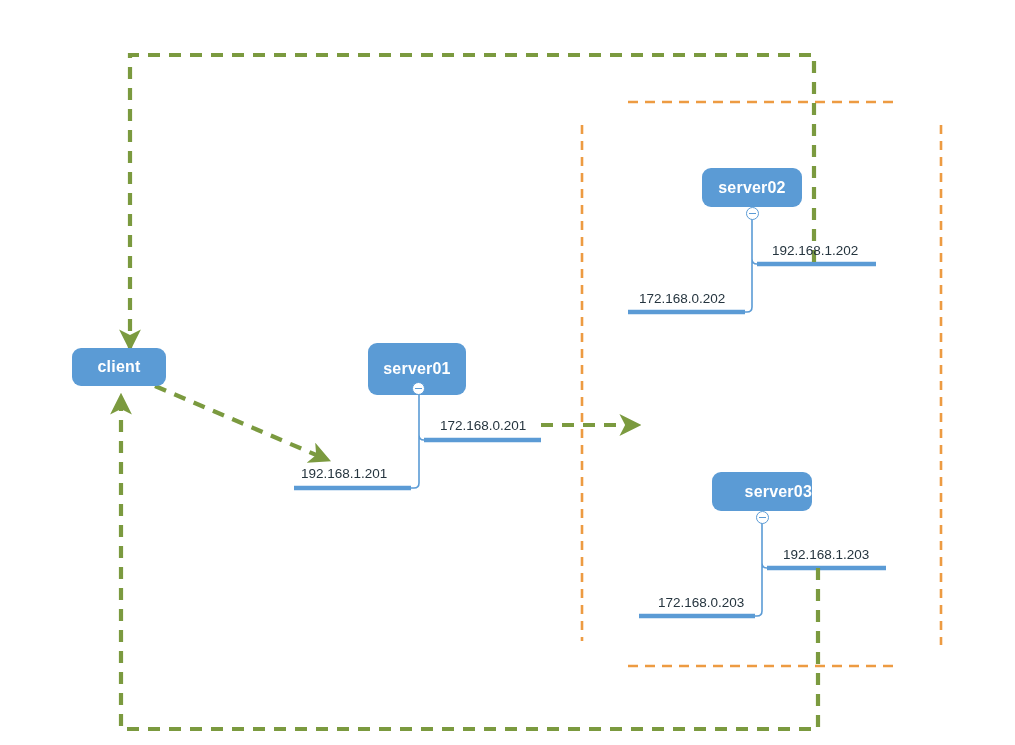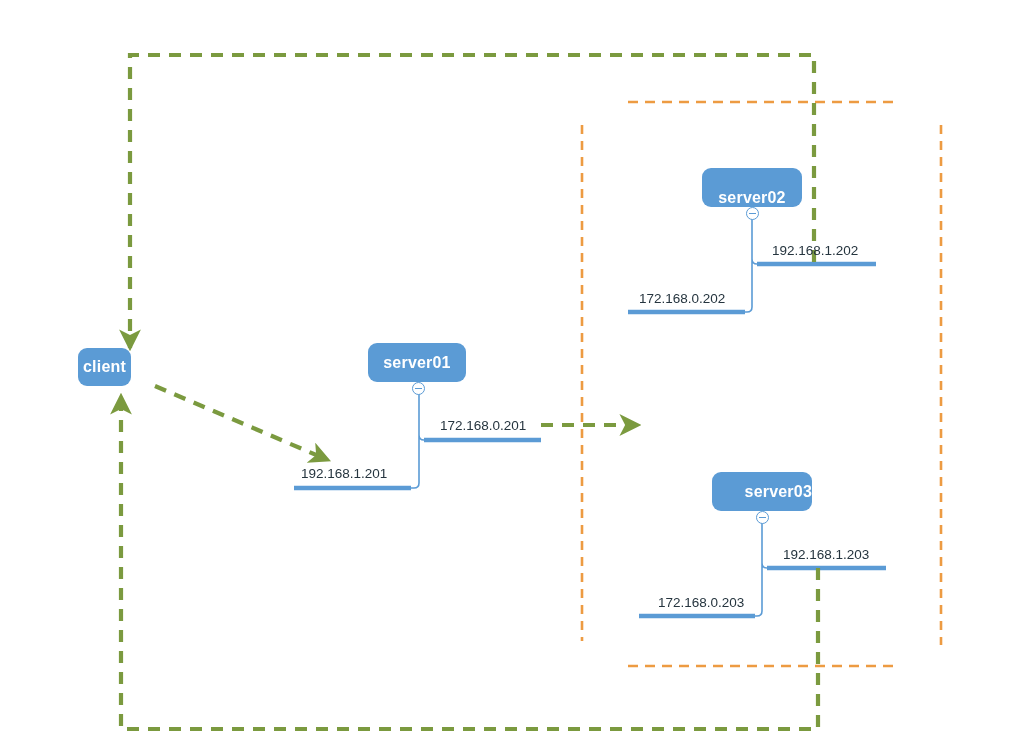--- a/index.html
+++ b/index.html
@@ -100,27 +100,27 @@
     </g>
 
     <g fill="none" stroke="#7B9A3F" stroke-width="4.2" stroke-dasharray="12 9">
       <polyline points="814,262 814,55 130,55 130,348" marker-end="url(#greenArrow)"></polyline>
       <line x1="155" y1="386" x2="328" y2="460" marker-end="url(#greenArrow)"></line>
       <line x1="541" y1="425" x2="638" y2="425" marker-end="url(#greenArrow)"></line>
       <polyline points="818,568 818,729 121,729 121,396" marker-end="url(#greenArrow)"></polyline>
     </g>
   </svg>
 
-  <div class="node" style="left:78px; top:348px; width:53px; height:38px;">
+  <div class="node" style="left:72px; top:348px; width:94px; height:38px;">
     <span>client</span>
   </div>
-  <div class="node" style="left:368px; top:343px; width:98px; height:39px;">
+  <div class="node" style="left:368px; top:343px; width:98px; height:52px;">
     <span>server01</span>
   </div>
-  <div class="node" style="left:702px; top:168px; width:100px; height:39px;align-items:flex-end;">
+  <div class="node" style="left:702px; top:168px; width:100px; height:39px;">
     <span>server02</span>
   </div>
   <div class="node" style="left:712px; top:472px; width:100px; height:39px;justify-content:flex-end;">
     <span>server03</span>
   </div>
 
   <div class="collapse-btn" style="left:412px; top:382px;"></div>
   <div class="collapse-btn" style="left:746px; top:207px;"></div>
   <div class="collapse-btn" style="left:756px; top:511px;"></div>
 

